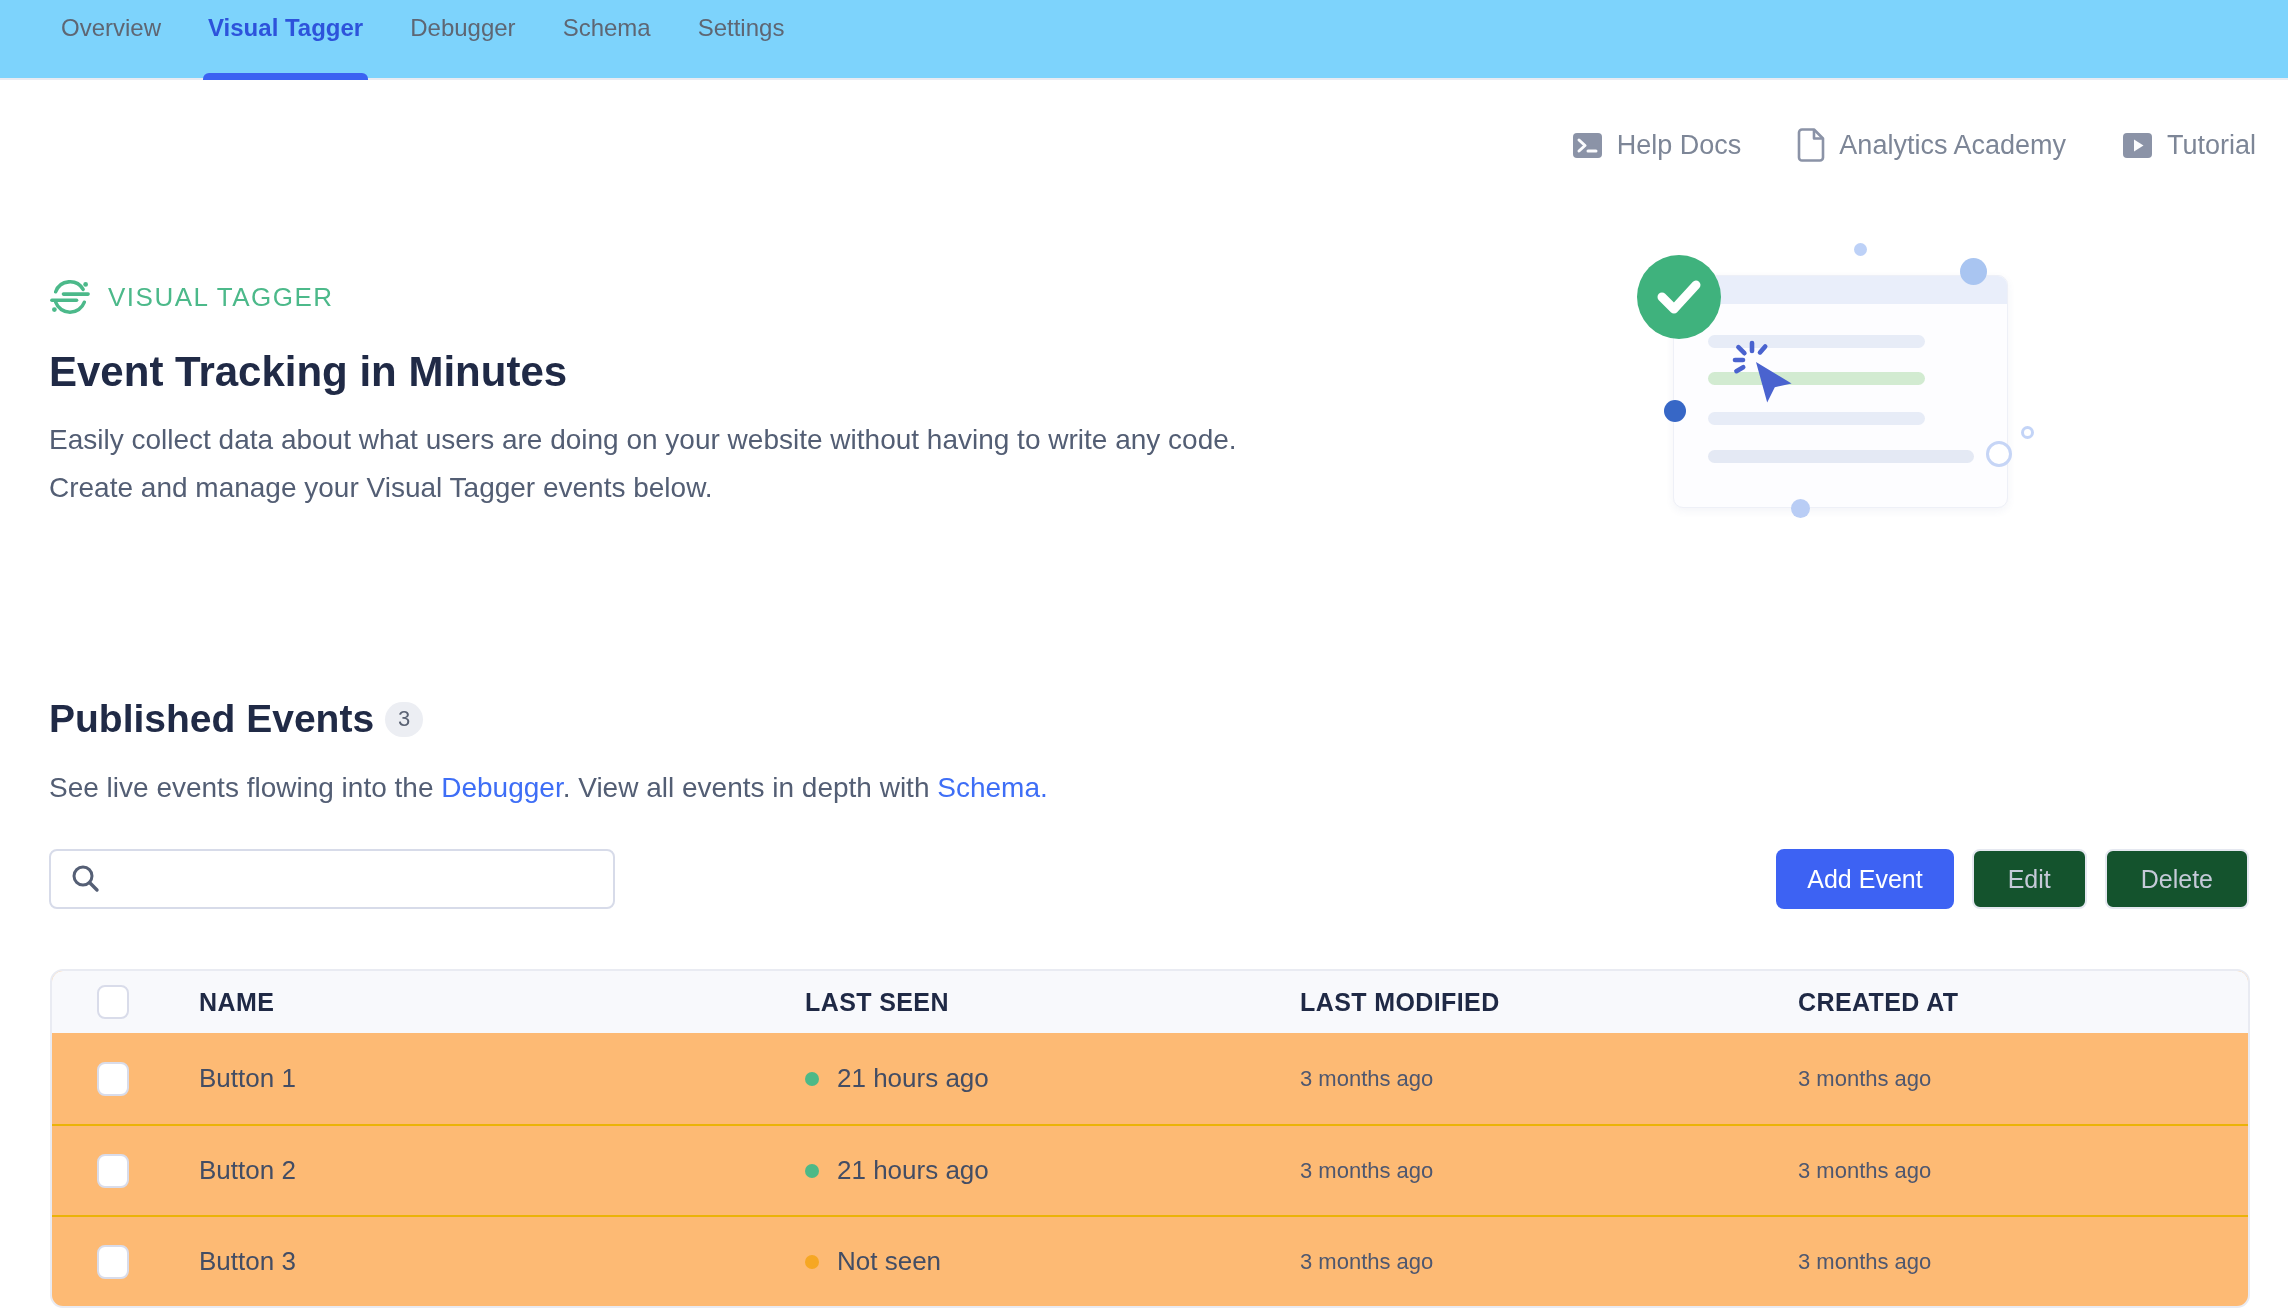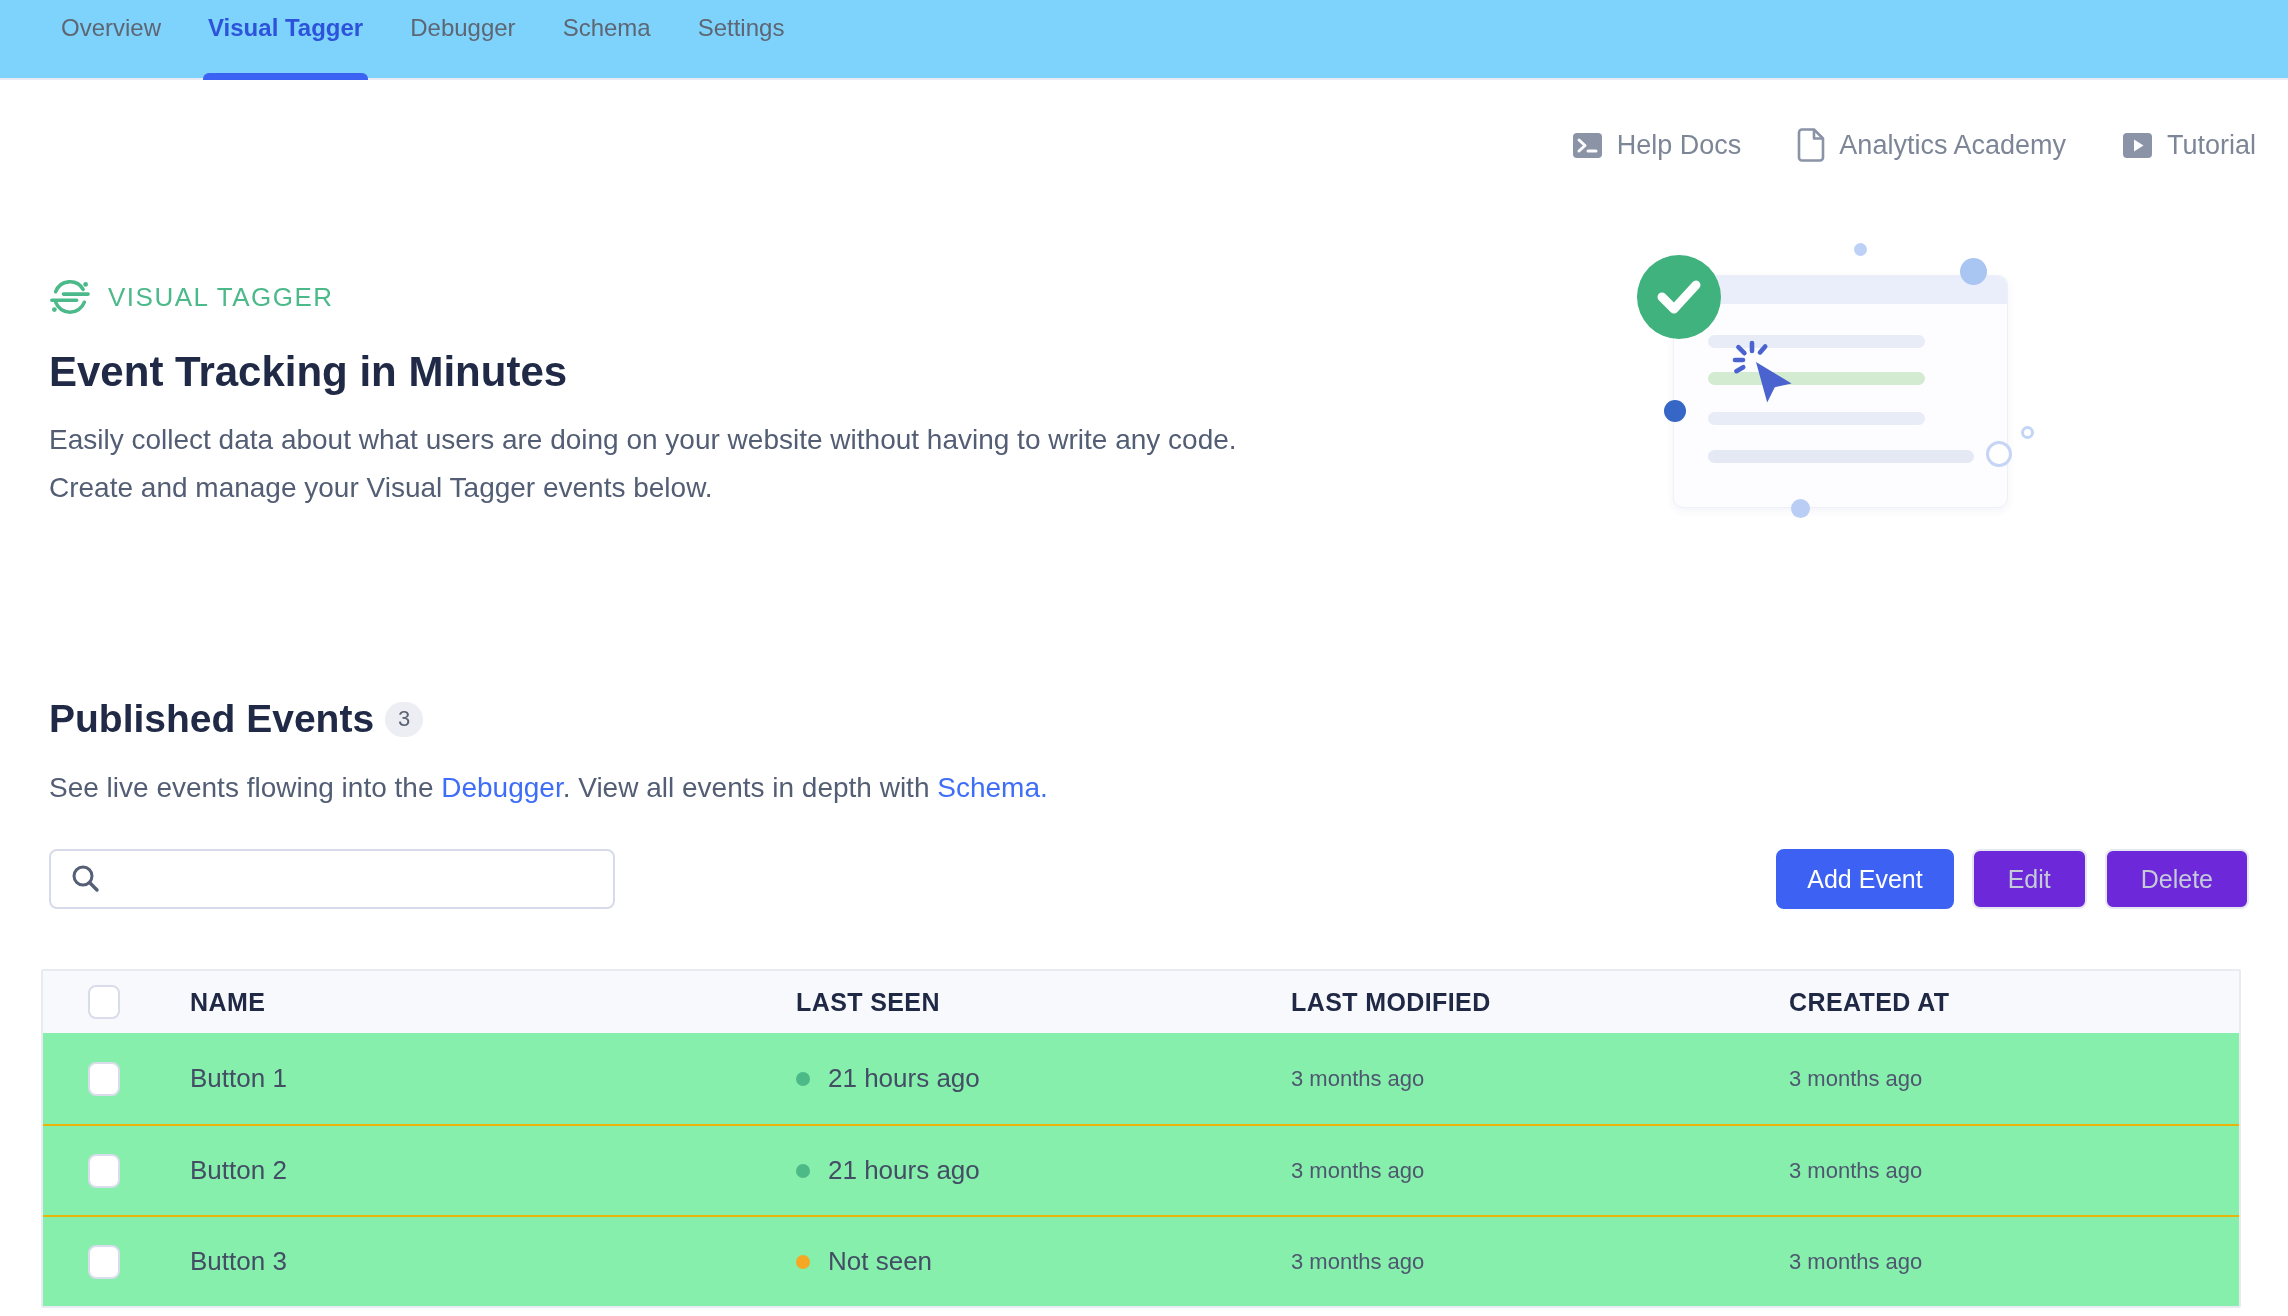--- a/index.html
+++ b/index.html
@@ -48,24 +48,24 @@
   .subtext a { color:#3e6ef6; text-decoration:none; cursor:pointer; }
 
   
   .toolbar { position:absolute; left:49px; top:849px; width:2200px; height:60px; }
   .search { position:absolute; left:0; top:0; width:566px; height:60px; border:2px solid #d7dbe9; border-radius:8px; background:#fff; display:flex; align-items:center; padding:0 18px; gap:16px; }
   .search input { border:none; outline:none; flex:1; font-size:27px; color:#333e57; font-family:"Liberation Sans", sans-serif; background:transparent; }
   .search input::placeholder { color:#9ba4bd; }
   .btns { position:absolute; right:0; top:0; display:flex; gap:18px; }
   .btn { height:60px; border-radius:8px; font-size:25px; font-family:"Liberation Sans", sans-serif; cursor:pointer; }
   .btn-primary { background:#3d62f3; color:#ffffff; border:none; padding:8px 31px; font-weight:500; }
-  .btn-ghost { background:#6d28d9; color:#c5cad8; border:2px solid #e5e8f0; padding:0 34px; }
-
-  
-  .etable { position:absolute; left:41px; top:969px; width:2200px; border:2px solid #e9ebf2; border-radius:2px; background:#86efac; overflow:hidden; }
+  .btn-ghost { background:#14532d; color:#c5cad8; border:2px solid #e5e8f0; padding:0 34px; }
+
+  
+  .etable { position:absolute; left:50px; top:969px; width:2200px; border:2px solid #e9ebf2; border-radius:13px; background:#fdba74; overflow:hidden; }
   .trow, .thead { display:grid; grid-template-columns:147px 606px 495px 498px 1fr; align-items:center; }
   .thead { height:62px; background:#f8f9fc; font-size:25px; font-weight:700; color:#1f2945; letter-spacing:0.4px; }
   .trow { height:91px; border-top:2px solid #eab308; font-size:26px; color:#434d64; }
   .cell-check { padding-left:45px; }
   .checkbox { display:block; width:32px; height:34px; background:#fff; border:2px solid #d9dcea; border-radius:8px; cursor:pointer; }
   .cell-seen { display:flex; align-items:center; gap:18px; }
   .sdot { width:14px; height:14px; border-radius:50%; flex:0 0 auto; }
   .sdot.green { background:#4db987; }
   .sdot.orange { background:#f6a723; }
   .cell-time { font-size:22px; color:#4e576f; }

